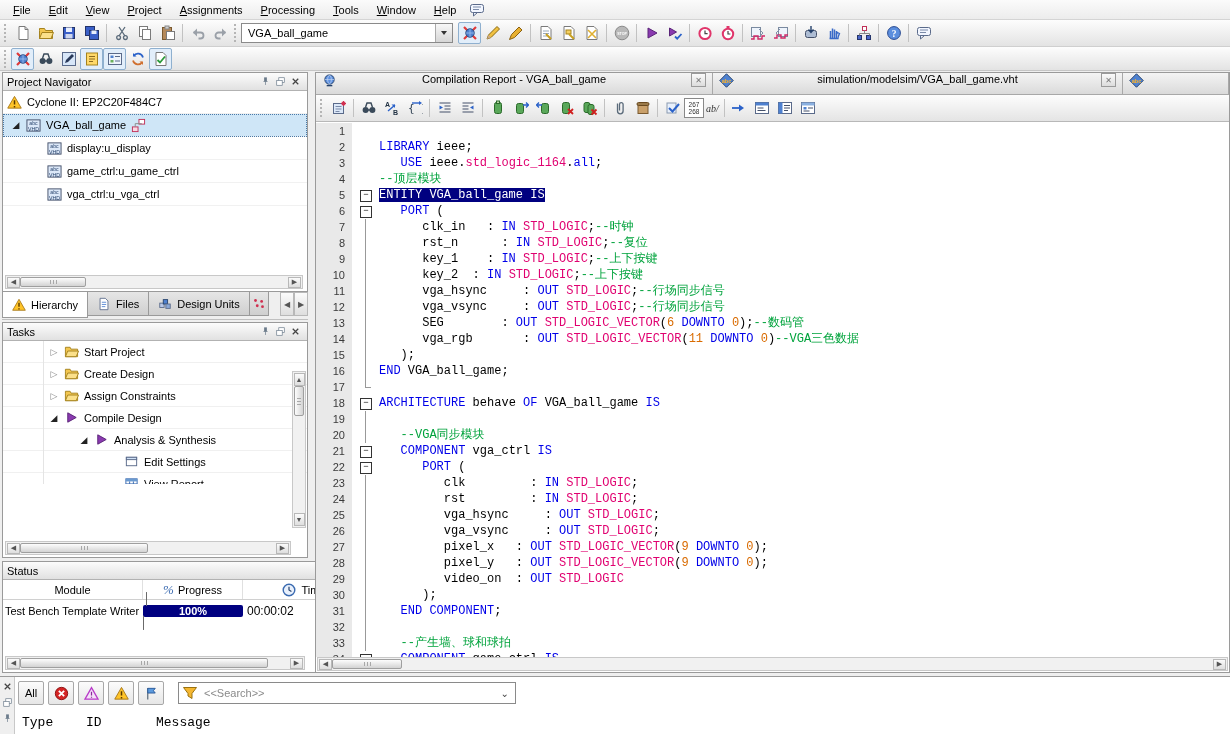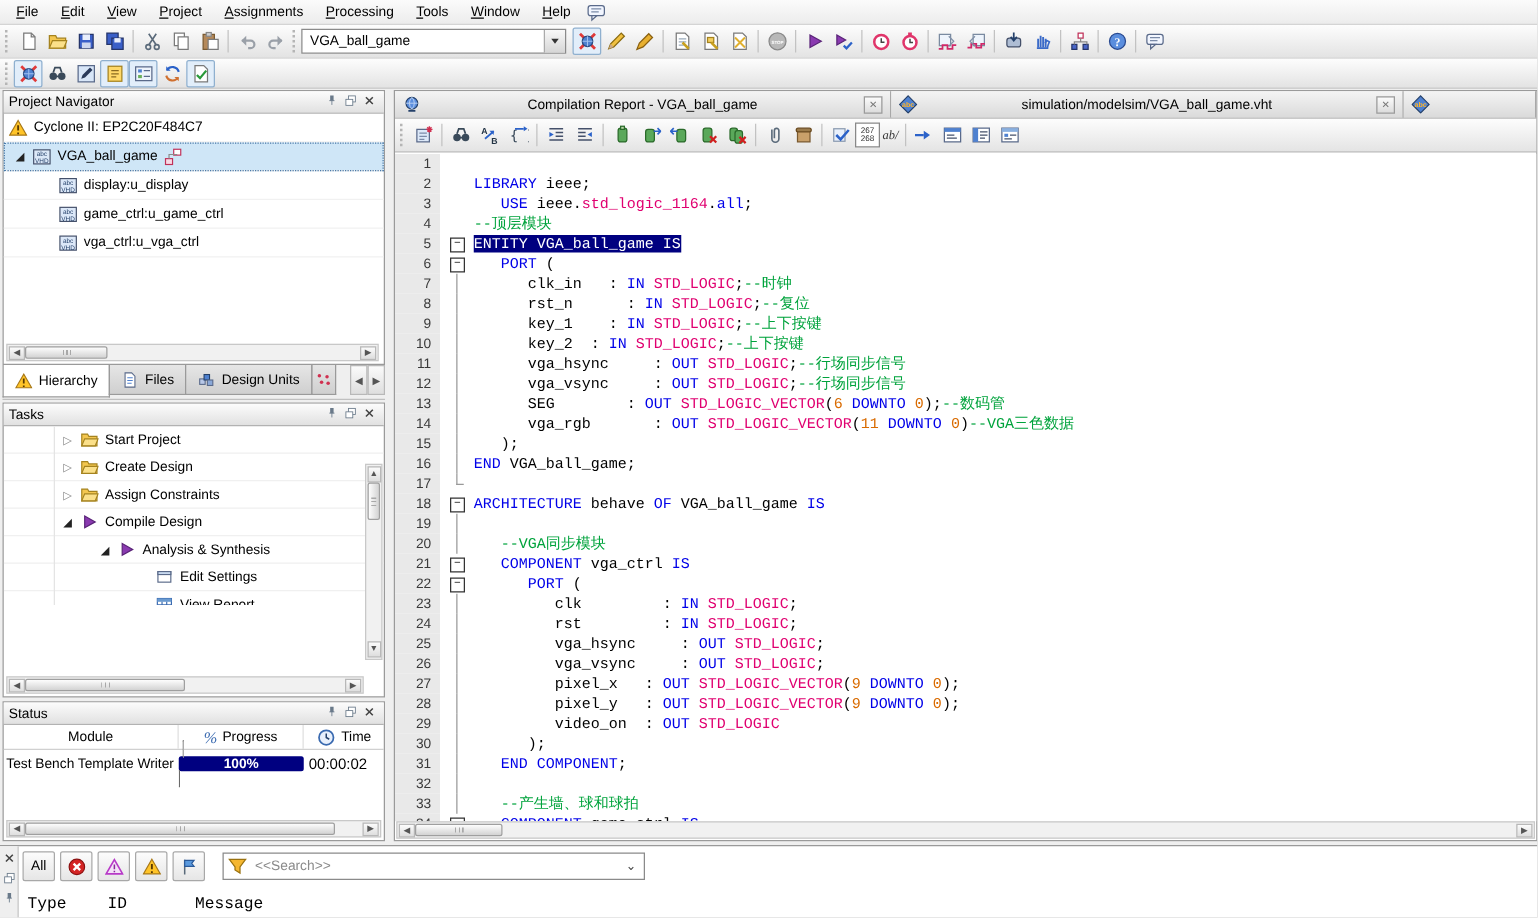--- a/index.html
+++ b/index.html
@@ -63,32 +63,32 @@
 #taskwrap::before{content:"";position:absolute;left:40px;top:0;bottom:0;border-left:1px solid #e4e4e4}
 .trow{height:22px;display:flex;align-items:center;gap:5px;border-bottom:1px solid #f0f0f0;font-size:11px;white-space:nowrap}
 .trow .ico svg{width:15px;height:15px}
 #taskvs{position:absolute;right:1px;top:48px;width:14px;height:157px;background:#f1f1f1;border:1px solid #c8c8c8;display:flex;flex-direction:column;align-items:center;padding:1px 0}
 .varrow{width:11px;height:13px;display:flex;align-items:center;justify-content:center;font-size:7px;color:#555;background:linear-gradient(#fbfbfb,#dedede);border:1px solid #b8b8b8;flex:none}
 .vthumb{width:10px;height:30px;background:linear-gradient(90deg,#fdfdfd,#d3d3d3);border:1px solid #9f9f9f;border-radius:2px;position:relative;flex:none}
 .vthumb::after{content:"";position:absolute;top:50%;left:2px;right:2px;height:7px;margin-top:-3px;background:repeating-linear-gradient(#a8a8a8 0 1px,transparent 1px 3px)}
 .vfill{flex:1}
 
 
-#status{left:2px;top:561px;width:306px;height:112px}
+#status{left:2px;top:561px;width:363px;height:112px}
 #stathead{height:20px;display:flex;border-bottom:1px solid #d0d0d0;font-size:11px;align-items:center}
 #stathead .scell{display:flex;align-items:center;justify-content:center;gap:4px;border-right:1px solid #e0e0e0;height:100%}
 #statrow{height:22px;display:flex;align-items:center;font-size:11px}
 .pct{color:#3a6ab0;font-style:italic;font-family:"Liberation Serif",serif;font-size:13px}
 .pbarwrap{width:92px;height:16px;border:1px solid #6a6a6a;border-radius:3px;background:#fff;overflow:hidden;margin-left:3px}
 .pbar{width:100%;height:100%;background:#000080;color:#fff;font-weight:bold;font-size:11px;display:flex;align-items:center;justify-content:center;border-radius:2px}
 
 
 #editor{position:absolute;left:315px;top:72px;width:915px;height:601px;background:#fff;border:1px solid #9a9a9a}
 #etabs{height:22px;display:flex;background:#e2e2e2;border-bottom:1px solid #a8a8a8}
-.etab{display:flex;align-items:center;gap:2px;padding:0 6px;border-right:1px solid #a8a8a8;background:linear-gradient(#f4f4f4,#dadada);font-size:11px;overflow:hidden;white-space:nowrap}
+.etab{display:flex;align-items:flex-start;gap:2px;padding:0 6px;border-right:1px solid #a8a8a8;background:linear-gradient(#f4f4f4,#dadada);font-size:11px;overflow:hidden;white-space:nowrap}
 .etab .lbl{flex:1;text-align:center;overflow:hidden}
 .etab .ico svg{width:15px;height:15px}
 .eclose{width:15px;height:14px;border:1px solid #9a9a9a;background:linear-gradient(#fbfbfb,#dcdcdc);display:flex;align-items:center;justify-content:center;font-size:8px;color:#777;flex:none}
 #etoolbar{height:27px;display:flex;align-items:center;background:linear-gradient(#fdfdfd,#e4e4e4);border-bottom:1px solid #b8b8b8;padding-left:2px}
 .lcounter{width:20px;height:20px;border:1px solid #888;background:#fff;display:flex;flex-direction:column;align-items:center;justify-content:center;font:6.5px/7px "Liberation Sans",sans-serif;color:#333}
 .abslash{font:italic 10px "Liberation Serif",serif;color:#333;padding:0 2px}
 #codearea{position:absolute;left:0;top:50px;width:913px;height:534px;overflow:hidden;background:#fff}
 .cl{display:flex;height:16px}
 .ln{width:36px;background:#e9e9e9;color:#3a3a3a;font:11px/16px "Liberation Sans",sans-serif;text-align:right;padding-right:7px;flex:none}
 .lngap{width:6px;background:#fff;flex:none}

